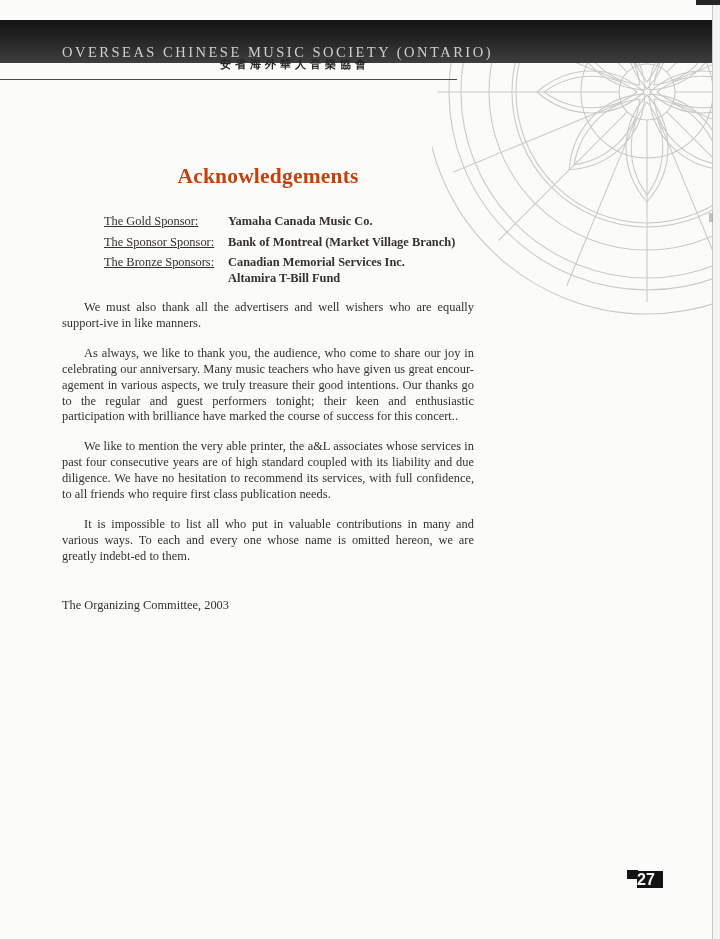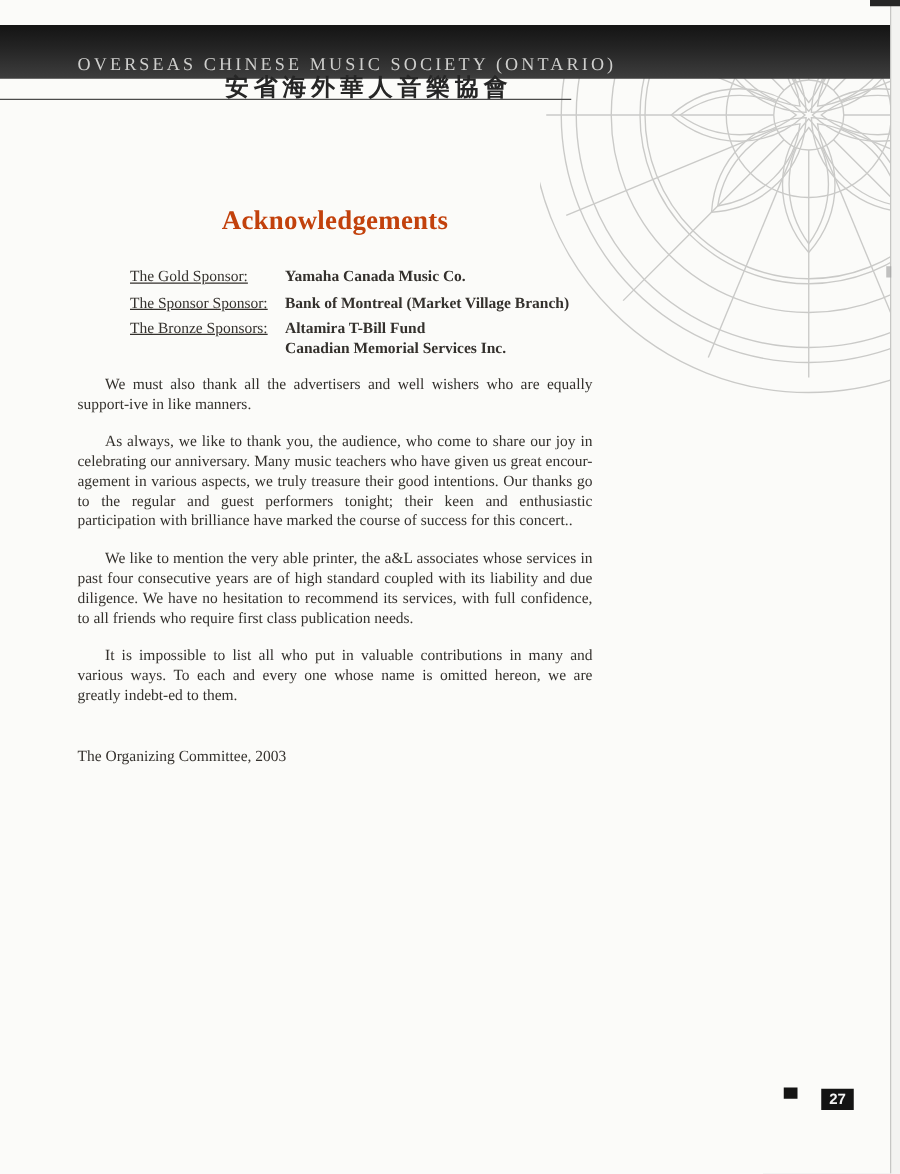--- a/index.html
+++ b/index.html
@@ -17,21 +17,21 @@
     padding:0 0 2px 62px; box-sizing:border-box; z-index:2;
   }
   .band-title {
     color:#cfcfcd; font-size:14.5px; letter-spacing:2.5px;
     white-space:nowrap; font-weight:400;
   }
 
   
   .zh-title {
     position:absolute; left:130px; top:57px; width:330px;
-    text-align:center; font-size:19px; font-weight:bold;
+    text-align:center; font-size:11px; font-weight:bold;
     letter-spacing:4px; color:#262626; z-index:2;
     font-family:"Liberation Serif","DejaVu Sans",serif;
   }
   .zh-rule {
     position:absolute; left:0; top:79px; width:457px; height:1px;
     background:#4b4b4b; z-index:2;
   }
 
   
   .rosette {
@@ -71,23 +71,23 @@
 
   .sig { margin-top:33px; text-align:left; }
 
   
   .page-num-tab {
     position:absolute; left:627px; top:870px; width:11px; height:9px;
     background:#141414; z-index:2;
   }
   .page-num-box {
     position:absolute; left:637px; top:871px; width:26px; height:17px;
-    background:#141414; color:#f4f4f4; text-align:center;
-    font-family:"Liberation Sans", sans-serif; font-size:12px;
-    font-weight:bold; line-height:17px; z-index:2;margin-left:20px;
+    background:#141414; color:#f4f4f4; text-align:left;
+    font-family:"Liberation Sans", sans-serif; font-size:16px;
+    font-weight:bold; line-height:17px; z-index:2;
   }
 </style>
 </head>
 <body>
 
 <div class="page">
 
   <svg class="rosette" width="288" height="280" viewBox="0 0 288 280" fill="none" stroke="#cacac8" stroke-width="1.1">
     <defs>
       <path id="petalO" d="M215,45 C243,75 243,120 215,152 C187,120 187,75 215,45 Z"></path>
@@ -159,22 +159,22 @@
         </div>
         <div class="sponsor-row">
           <span class="sponsor-label">The Sponsor Sponsor:</span>
           <span class="sponsor-values">
             <div>Bank of Montreal (Market Village Branch)</div>
           </span>
         </div>
         <div class="sponsor-row">
           <span class="sponsor-label">The Bronze Sponsors:</span>
           <span class="sponsor-values">
+            <div>Canadian Memorial Services Inc.</div>
             <div>Altamira T-Bill Fund</div>
-            <div>Canadian Memorial Services Inc.</div>
           </span>
         </div>
       </div>
 
     <div>
         <p class="para">We must also thank all the advertisers and well wishers who are equally support-ive in like manners.</p>
         <p class="para">As always, we like to thank you, the audience, who come to share our joy in celebrating our anniversary. Many music teachers who have given us great encour-agement in various aspects, we truly treasure their good intentions. Our thanks go to the regular and guest performers tonight; their keen and enthusiastic participation with brilliance have marked the course of success for this concert..</p>
         <p class="para">We like to mention the very able printer, the a&amp;L associates whose services in past four consecutive years are of high standard coupled with its liability and due diligence. We have no hesitation to recommend its services, with full confidence, to all friends who require first class publication needs.</p>
         <p class="para">It is impossible to list all who put in valuable contributions in many and various ways. To each and every one whose name is omitted hereon, we are greatly indebt-ed to them.</p>
       </div>

